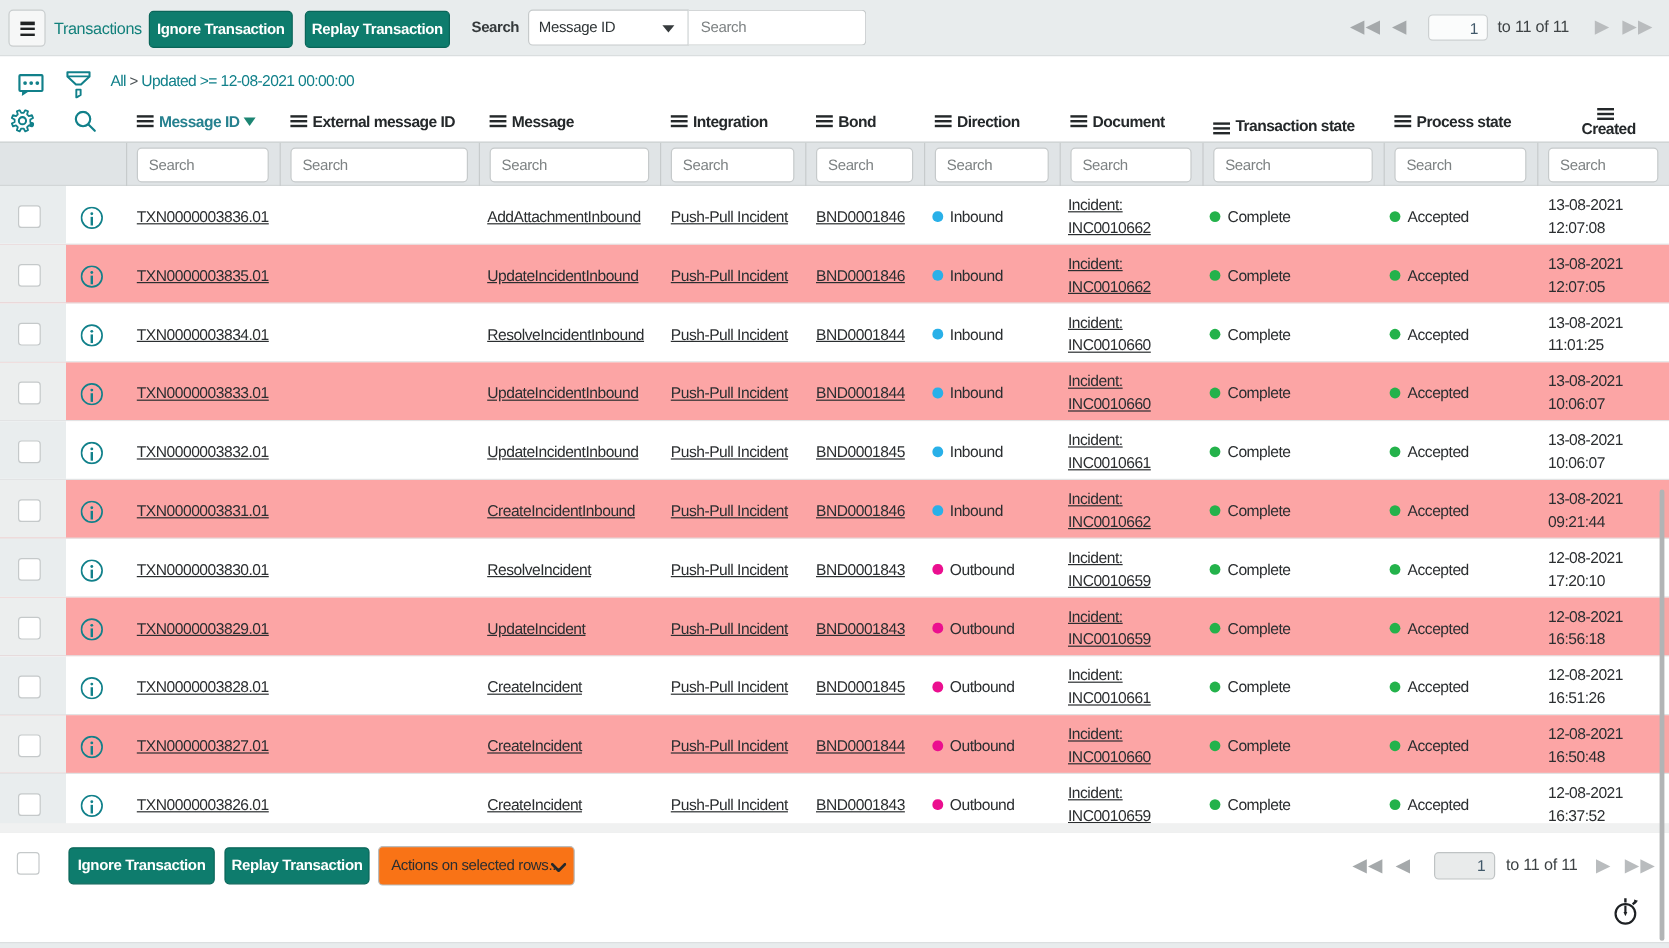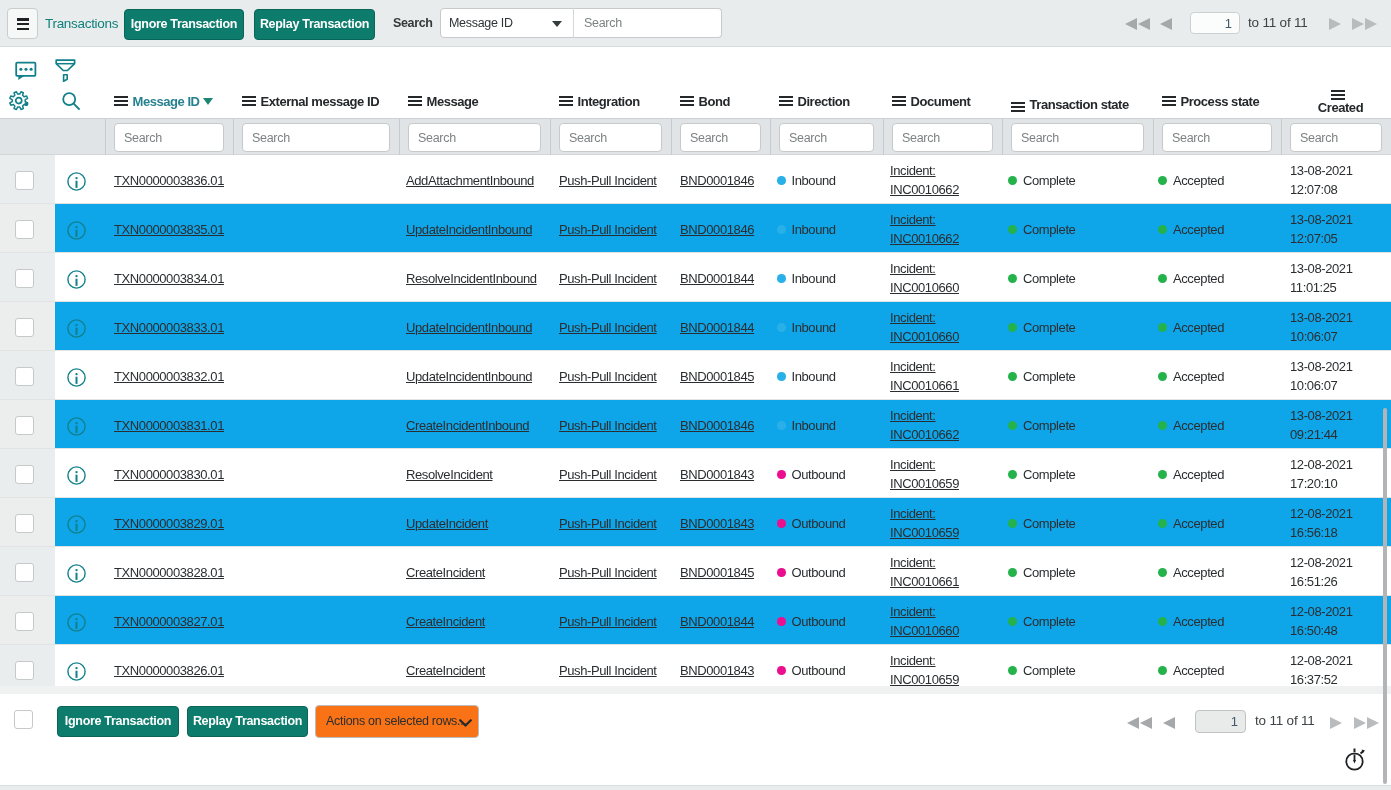--- a/index.html
+++ b/index.html
@@ -77,21 +77,21 @@
     background:#e0e4e6; border-top:1px solid #cdd1d2; border-bottom:1px solid #d2d6d7; }
   .searchrow .sep-line { position:absolute; top:0; width:1px; height:37px; background:#c7cbcc; }
   .cell-search { position:absolute; top:4px; height:29px; background:#fff;
     border:1px solid #c6cacb; border-radius:4px; font-size:12.5px; letter-spacing:-0.3px; color:#2e3436;
     padding-left:9px; font-family:"Liberation Sans",sans-serif; }
 
   
   .rows { position:absolute; top:155px; left:0; width:1391px; }
   .trow { position:relative; width:1391px; height:49px; background:#fff;
     border-bottom:1px solid #e2e3e4; }
-  .trow.alt { background:#0ea5e9; }
+  .trow.alt { background:#fca5a5; }
   .tcell { position:absolute; top:0; height:48px; overflow:hidden; white-space:nowrap; }
   .cell-line { line-height:51px; font-size:13px; letter-spacing:-0.4px; color:#2b2e30; }
   .sel-cell { background:#e9edee; }
   .trow.alt .sel-cell { background:#eceeee; }
   .row-check { position:absolute; left:15px; top:16px; width:19px; height:19px;
     background:#fff; border:1px solid #c5c9ca; border-radius:3px; cursor:pointer; }
   .info-wrap { position:absolute; left:12px; top:17px; cursor:pointer; }
   a.dlink { color:#2b2e30; text-decoration:underline; cursor:pointer; }
   .two-line { display:flex; flex-direction:column; justify-content:center; height:51px;
     font-size:13px; letter-spacing:-0.4px; color:#2b2e30; line-height:18.5px; }
@@ -170,20 +170,23 @@
       <path d="M3.5 16 L3.2 20.1 L9.2 16 Z" fill="#11808a"></path>
     </svg>
   </span>
   <span class="icon-funnel">
     <svg width="21" height="23" viewBox="0 0 21 23">
       <path d="M1.2 1.2 H19.6 V4.7 L12.5 11.5 H8.3 L1.2 4.7 Z" fill="none" stroke="#11808a" stroke-width="1.7" stroke-linejoin="round"></path>
       <line x1="1.2" y1="4.7" x2="19.6" y2="4.7" stroke="#11808a" stroke-width="1.5"></line>
       <path d="M8.6 15.7 V22.3 L12.2 20.2 V15.7 Z" fill="none" stroke="#11808a" stroke-width="1.6" stroke-linejoin="round"></path>
     </svg>
   </span>
+  <div class="breadcrumb">
+    <a>All</a><span class="sep">&gt;</span><a>Updated &gt;= 12-08-2021 00:00:00</a>
+  </div>
 </div>
 
 <div class="listheader">
   <span class="icon-gear">
     <svg width="22" height="21" viewBox="0 0 22 21">
       <path d="M10.73,3.08 L11.99,0.74 L14.34,1.72 L13.58,4.26 L15.04,5.72 L17.58,4.96 L18.56,7.31 L16.22,8.57 L16.22,10.63 L18.56,11.89 L17.58,14.24 L15.04,13.48 L13.58,14.94 L14.34,17.48 L11.99,18.46 L10.73,16.12 L8.67,16.12 L7.41,18.46 L5.06,17.48 L5.82,14.94 L4.36,13.48 L1.82,14.24 L0.84,11.89 L3.18,10.63 L3.18,8.57 L0.84,7.31 L1.82,4.96 L4.36,5.72 L5.82,4.26 L5.06,1.72 L7.41,0.74 L8.67,3.08 Z" fill="none" stroke="#11808a" stroke-width="1.5" stroke-linejoin="round"></path>
       <circle cx="9.7" cy="9.6" r="3.0" fill="none" stroke="#11808a" stroke-width="1.7"></circle>
       <circle cx="17.4" cy="12.9" r="2.0" fill="#11808a"></circle>
     </svg>
   </span>

